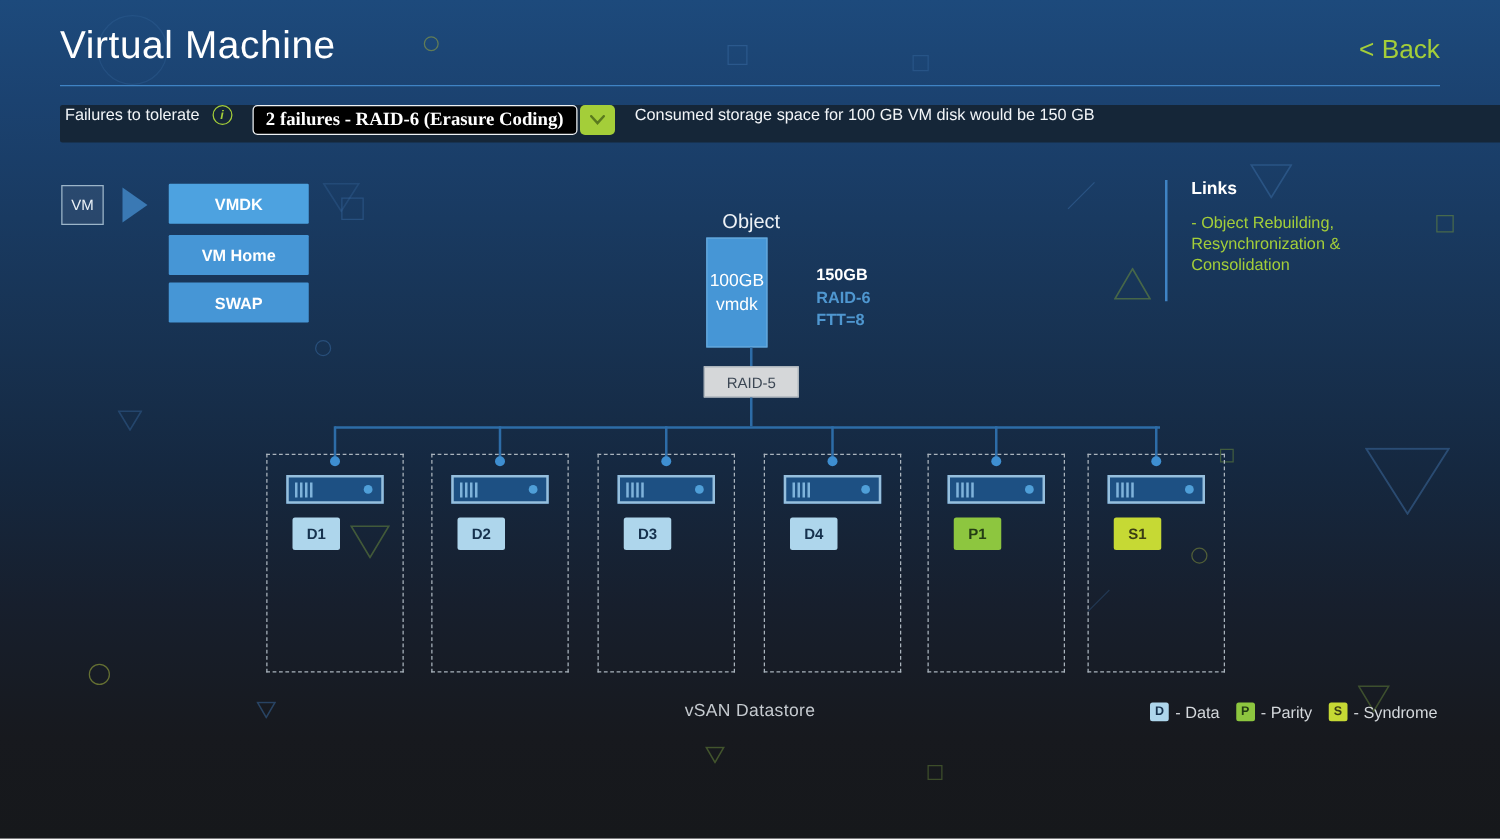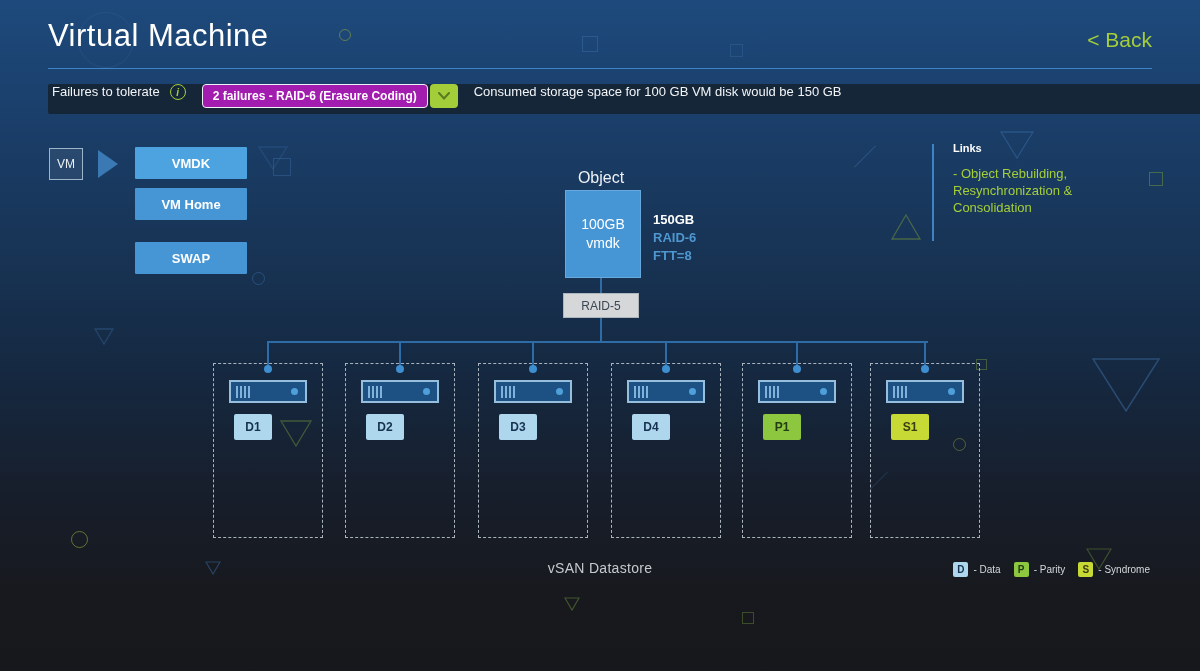--- a/index.html
+++ b/index.html
@@ -16,39 +16,39 @@
   .back-link { position:absolute; right:48px; top:28px; font-size:21px; color:#a4ce39; cursor:pointer; }
   .title-rule { position:absolute; left:48px; top:68px; width:1104px; height:1px; background:#3f83c4; }
   
   .filter-bar { position:absolute; left:48px; top:84px; width:1188px; height:30px;
     background:#152638; border-radius:2px; display:flex; align-items:flex-start; padding:0 4px; }
   .filter-label { font-size:13px; color:#f2f5f8; }
   .info-icon { width:16px; height:16px; margin-left:10px; border:1.5px solid #a4ce39; border-radius:50%;
     color:#a4ce39; font-size:10px; font-weight:bold; display:flex; align-items:center; justify-content:center;
     font-style:italic; cursor:pointer; flex:0 0 auto; }
   .dropdown { display:flex; align-items:stretch; margin-left:16px; height:24px; cursor:pointer; }
-  .dropdown-value { background:#a21caf; border:1.5px solid #eef1f4; border-radius:4px; color:#ffffff;
-    font-size:12px; font-weight:bold; padding:0 10px; display:flex; align-items:center; white-space:nowrap; }
+  .dropdown-value { background:#000000; border:1.5px solid #eef1f4; border-radius:4px; color:#ffffff;
+    font-size:15px; font-weight:bold; padding:0 10px; display:flex; align-items:center; white-space:nowrap;font-family:Liberation Serif, serif; }
   .dropdown-button { width:28px; margin-left:2px; background:#a4ce39; border:none; border-radius:4px;
     display:flex; align-items:center; justify-content:center; cursor:pointer; }
   .consumed-text { margin-left:16px; font-size:13px; color:#f2f5f8; }
   
   .vm-box { position:absolute; left:49px; top:148px; width:34px; height:32px;
     border:1px solid #9cb5c9; background:rgba(255,255,255,.07);
     color:#eaf1f7; font-size:12px; display:flex; align-items:center; justify-content:center; }
   .vm-arrow { position:absolute; left:98px; top:150px; width:0; height:0;
     border-top:14px solid transparent; border-bottom:14px solid transparent; border-left:20px solid #3a79b4; }
   .vm-btn { position:absolute; left:135px; width:112px; height:32px; background:#4696d6; border:none;
     color:#ffffff; font-size:13px; font-weight:bold; font-family:"Liberation Sans",sans-serif;
     display:flex; align-items:center; justify-content:center; cursor:pointer; border-radius:1px; }
   .vm-btn.active { background:#4da2e0; }
   
   .object-label { position:absolute; left:551px; top:169px; width:100px; text-align:center;
     font-size:16px; color:#eef2f6; }
-  .object-box { position:absolute; left:565px; top:190px; width:76px; height:88px; background:#4696d6;
+  .object-box { position:absolute; left:565px; top:190px; width:49px; height:88px; background:#4696d6;
     border:1px solid #67a9dc; color:#ffffff; font-size:14px; line-height:19px;
     display:flex; flex-direction:column; align-items:center; justify-content:center; }
   .object-specs { position:absolute; left:653px; top:211px; font-size:13px; line-height:18px; }
   .spec-size { color:#ffffff; font-weight:bold; }
   .spec-raid, .spec-ftt { color:#4f97d0; font-weight:bold; }
   .raid-box { position:absolute; left:563px; top:293px; width:76px; height:25px; background:#d5d7d9;
     border:1px solid #aeb6bd; color:#3c4754; font-size:12px;
     display:flex; align-items:center; justify-content:center; }
   
   .vline { position:absolute; width:2px; background:#2d6ca7; }
@@ -66,25 +66,25 @@
   .badge.data, .swatch.data { background:#aed6ec; color:#16324e; }
   .badge.parity, .swatch.parity { background:#8dc63f; color:#233c14; }
   .badge.syndrome, .swatch.syndrome { background:#c6d934; color:#3a3c14; }
   
   .datastore-label { position:absolute; left:500px; top:560px; width:200px; text-align:center;
     font-size:14px; color:#c5cacf; letter-spacing:.3px; }
   .legend { position:absolute; right:50px; top:562px; display:flex; align-items:center; gap:13px; }
   .legend-item { display:flex; align-items:center; gap:5px; }
   .swatch { width:15px; height:15px; border-radius:2px; font-size:10px; font-weight:bold;
     display:flex; align-items:center; justify-content:center; }
-  .legend-text { font-size:10px; color:#d4d8dc; }
+  .legend-text { font-size:13px; color:#d4d8dc; }
   
   .links-divider { position:absolute; left:932px; top:144px; width:2px; height:97px; background:#3f83c4; }
   .links-panel { position:absolute; left:953px; top:142px; width:190px; }
-  .links-title { font-size:11px; font-weight:bold; color:#ffffff; }
+  .links-title { font-size:14px; font-weight:bold; color:#ffffff; }
   .link-item { margin-top:11px; font-size:13px; line-height:17px; color:#a4ce39; cursor:pointer; }
   
   .deco { position:absolute; pointer-events:none; }
   .deco-sq { border:1px solid #3a6ca3; }
   .deco-sq.green { border-color:#6d8f3c; }
   .deco-ci { border:1px solid #3a6ca3; border-radius:50%; }
   .deco-ci.green { border-color:#9aa83c; }
   .deco-slash { height:0; border-top:1.5px solid #3a6ca3; transform:rotate(-45deg); }
 </style>
 </head>
@@ -148,21 +148,21 @@
           </svg>
       </button>
     </div>
     <span class="consumed-text">Consumed storage space for 100 GB VM disk would be 150 GB</span>
   </div>
 
   <div class="vm-box">VM</div>
   <div class="vm-arrow"></div>
   <button class="vm-btn active" style="top:147px">VMDK</button>
   <button class="vm-btn" style="top:188px">VM Home</button>
-  <button class="vm-btn" style="top:242px">SWAP</button>
+  <button class="vm-btn" style="top:226px">SWAP</button>
 
   <div class="object-label">Object</div>
   <div class="object-box">
     <span>100GB</span>
     <span>vmdk</span>
   </div>
   <div class="object-specs">
     <div class="spec-size">150GB</div>
     <div class="spec-raid">RAID-6</div>
     <div class="spec-ftt">FTT=8</div>

